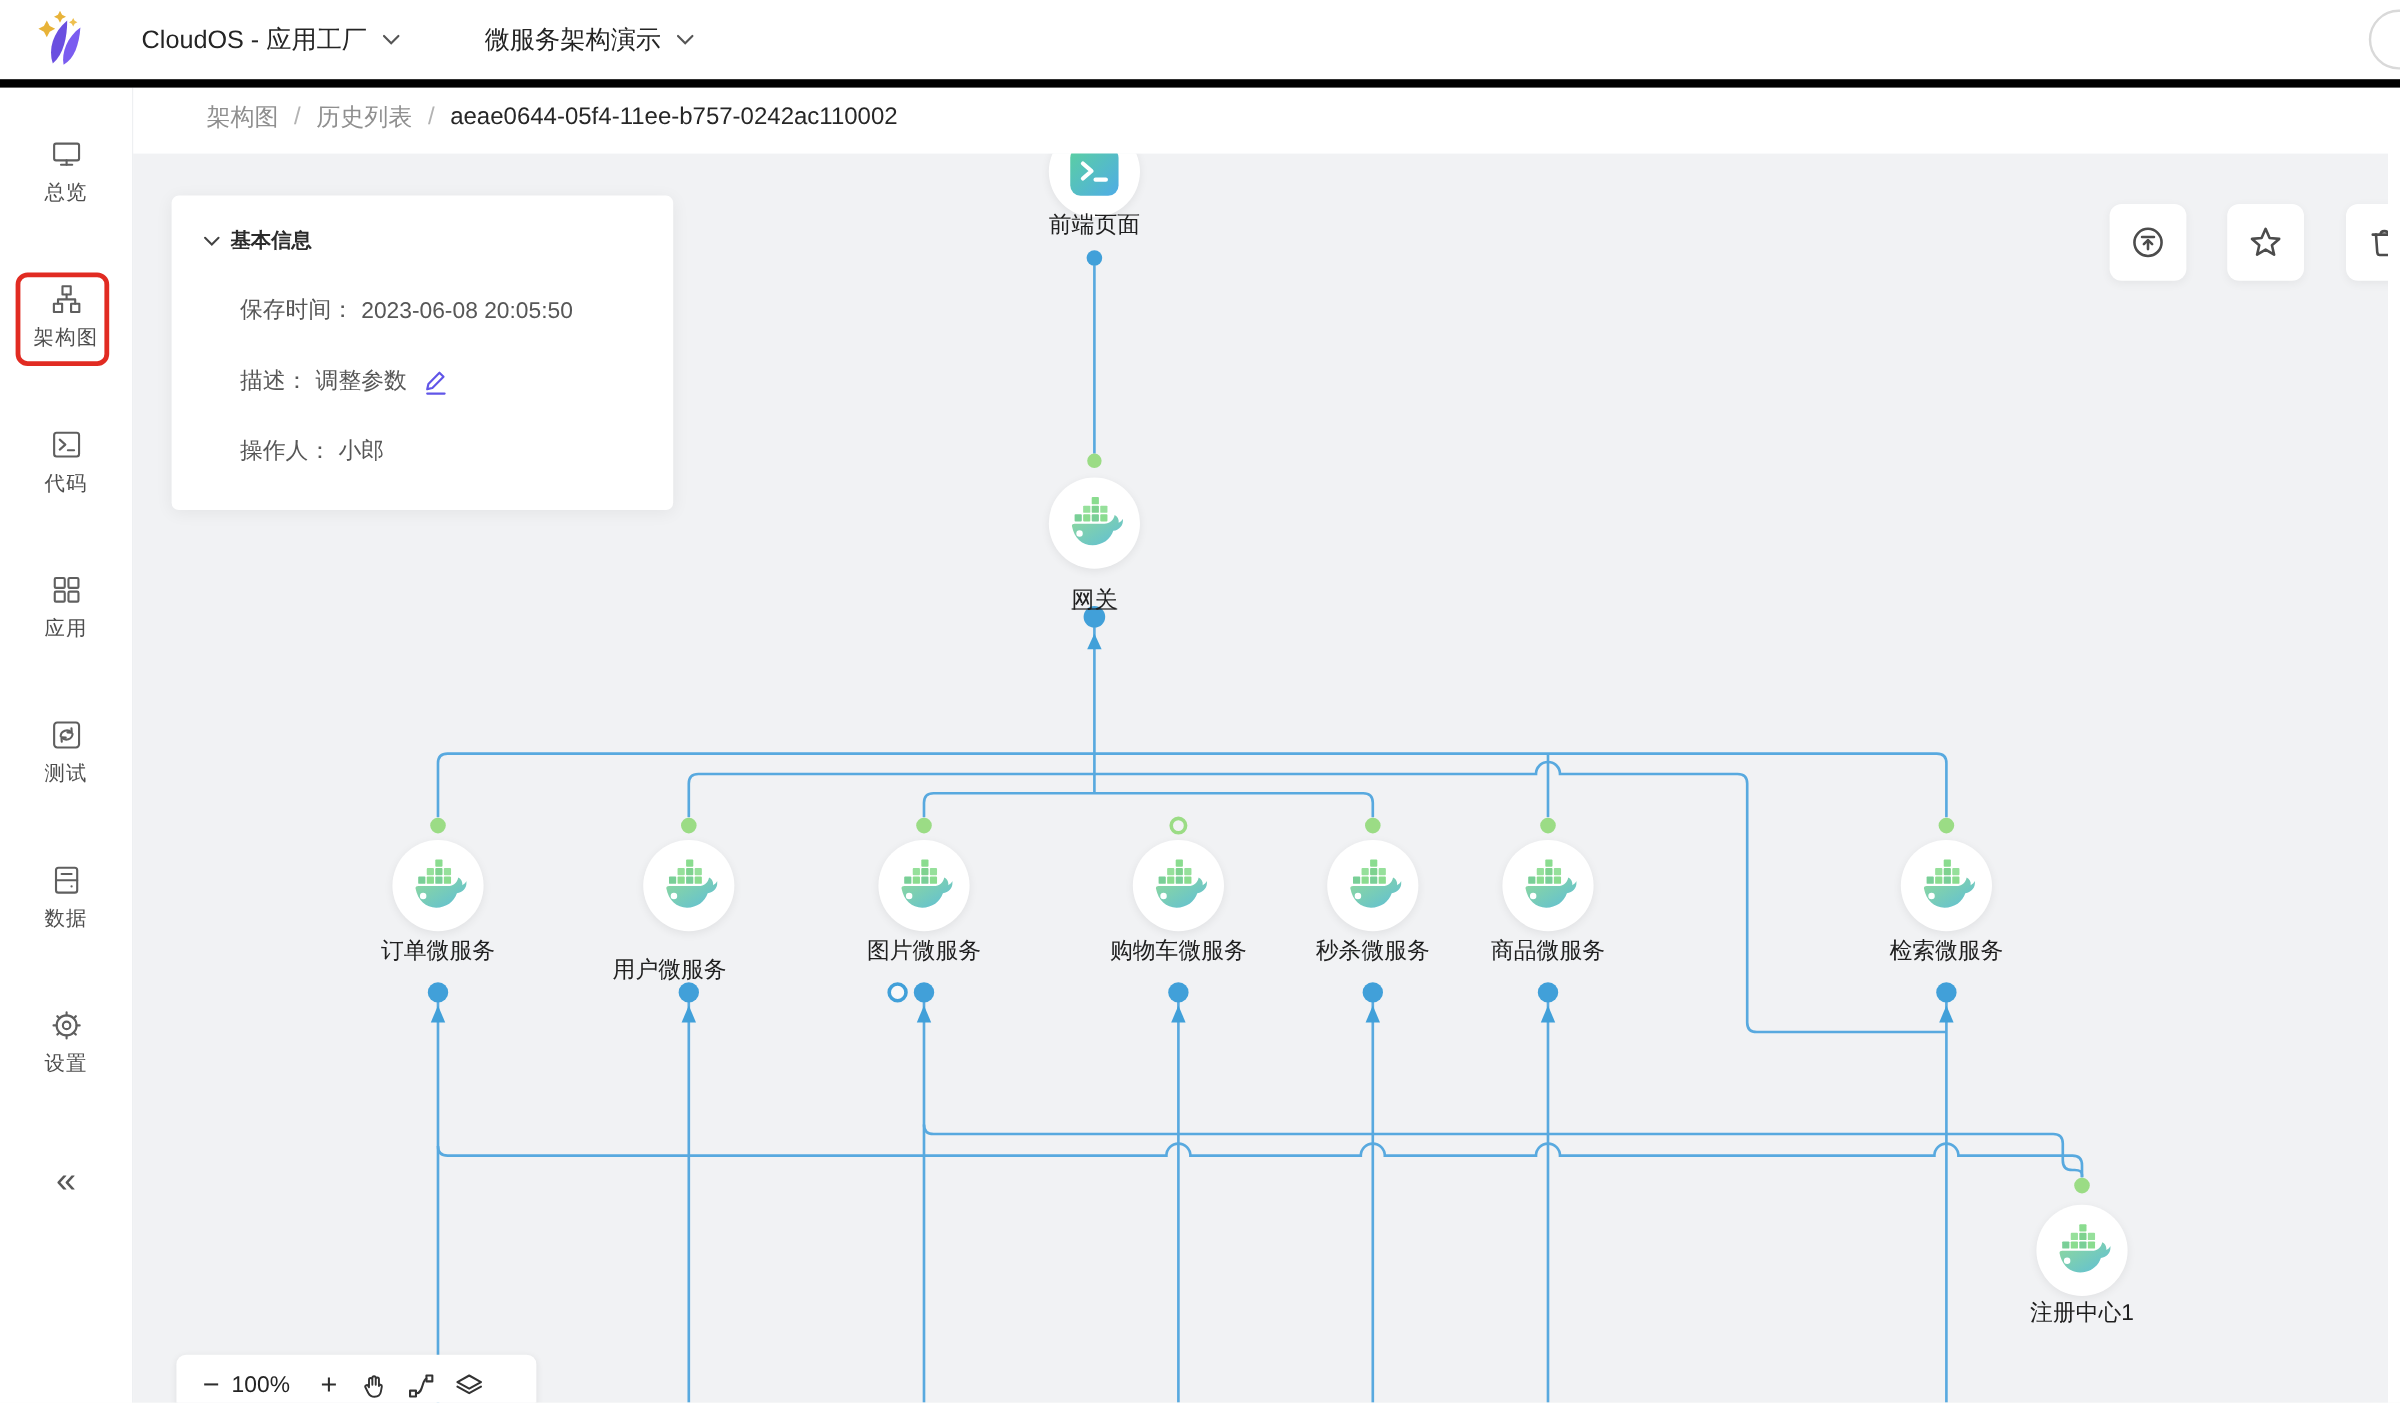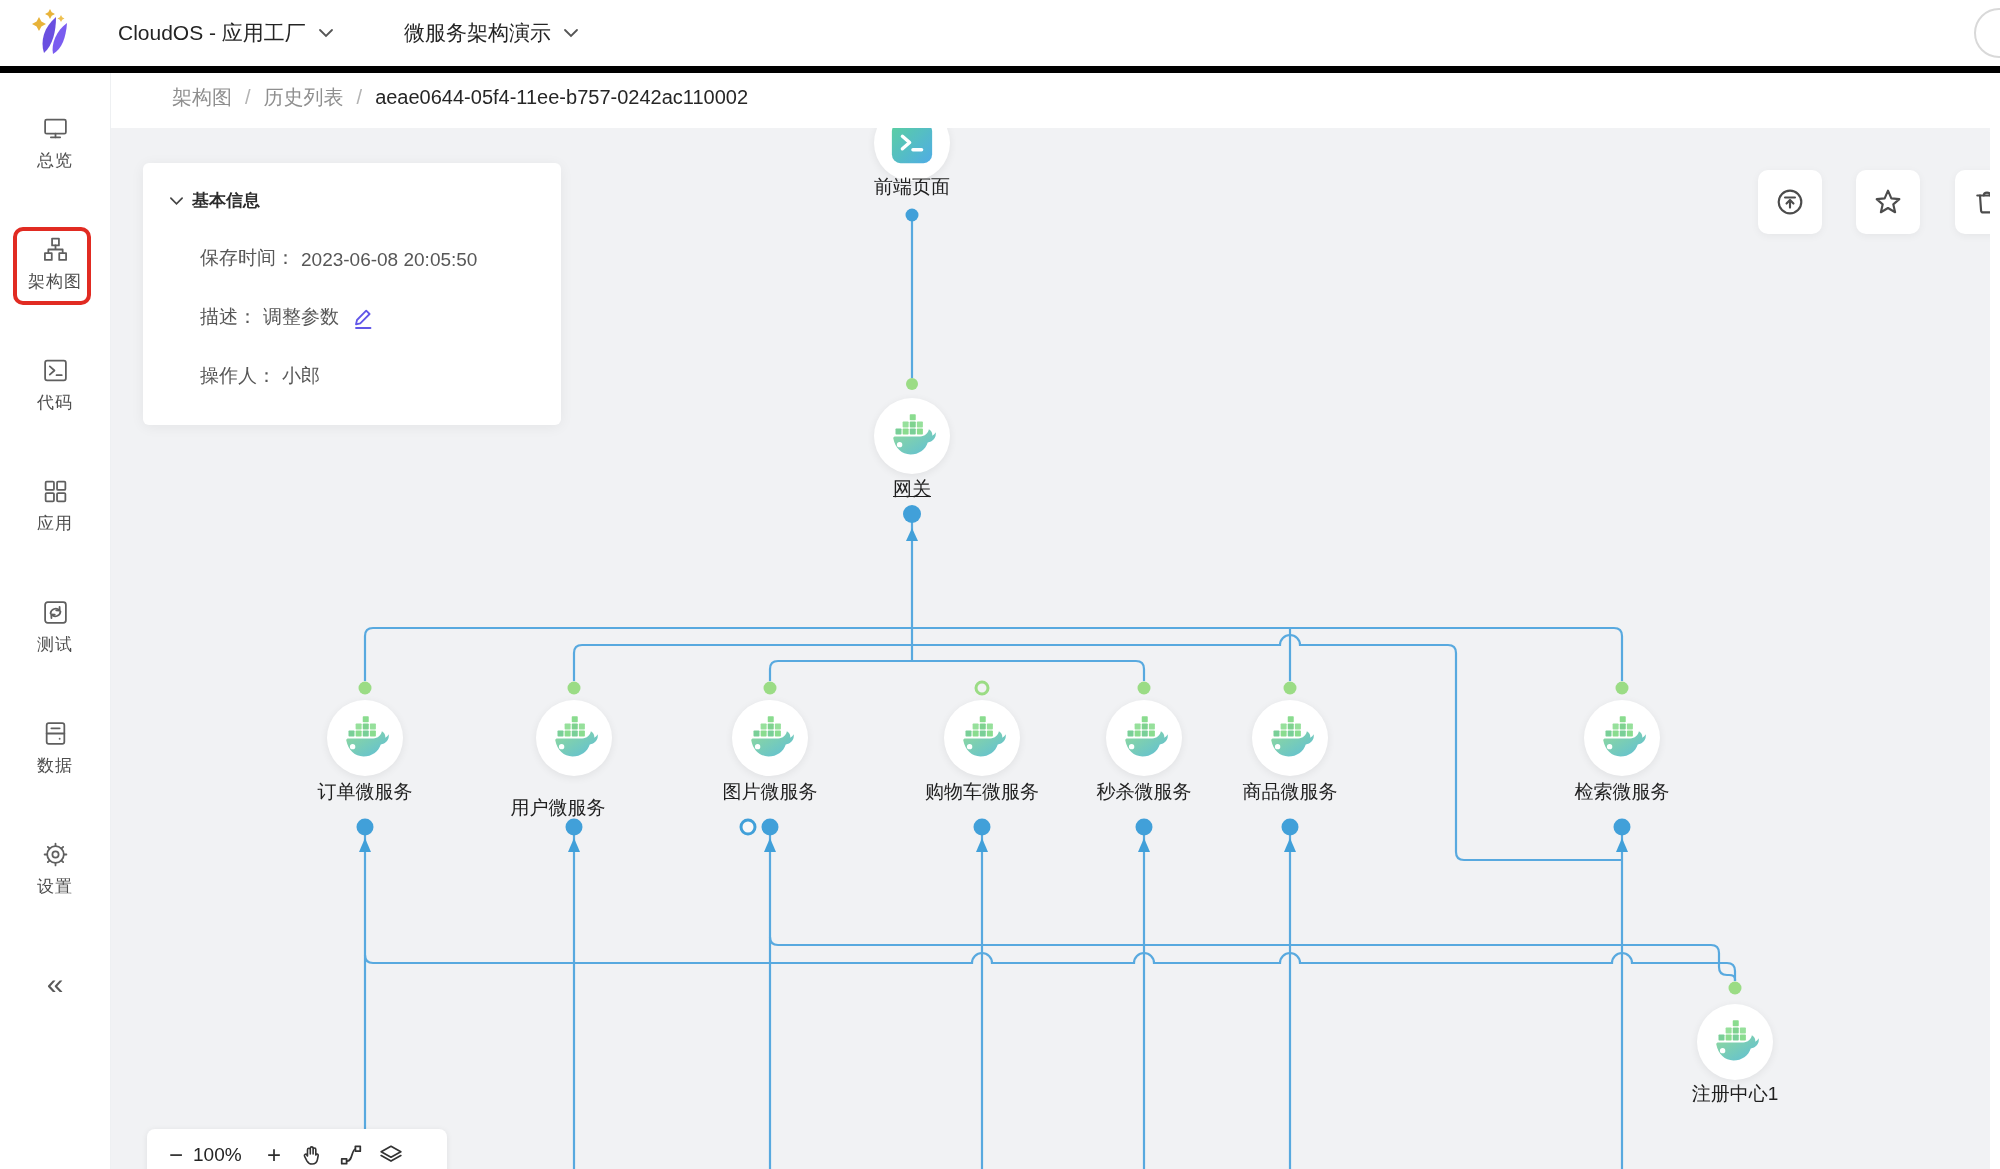--- a/index.html
+++ b/index.html
@@ -257,21 +257,21 @@
     </div>
     <div class="node-label" style="left:802px;top:59px;">前端页面</div>
 
     <div class="node" style="left:802px;top:308px;">
       <div class="node-circle">
           <svg class="docker-svg" viewBox="0 0 64 64">
             <use href="#dockerW"></use>
           </svg>
         </div>
     </div>
-    <div class="node-label" style="left:802px;top:361px;text-decoration:underline;">网关</div>
+    <div class="node-label" style="left:802px;top:372px;text-decoration:underline;">网关</div>
 
     <div class="node" style="left:255px;top:610px;">
       <div class="node-circle">
           <svg class="docker-svg" viewBox="0 0 64 64">
             <use href="#dockerW"></use>
           </svg>
         </div>
     </div>
     <div class="node-label" style="left:255px;top:664px;">订单微服务</div>
 

